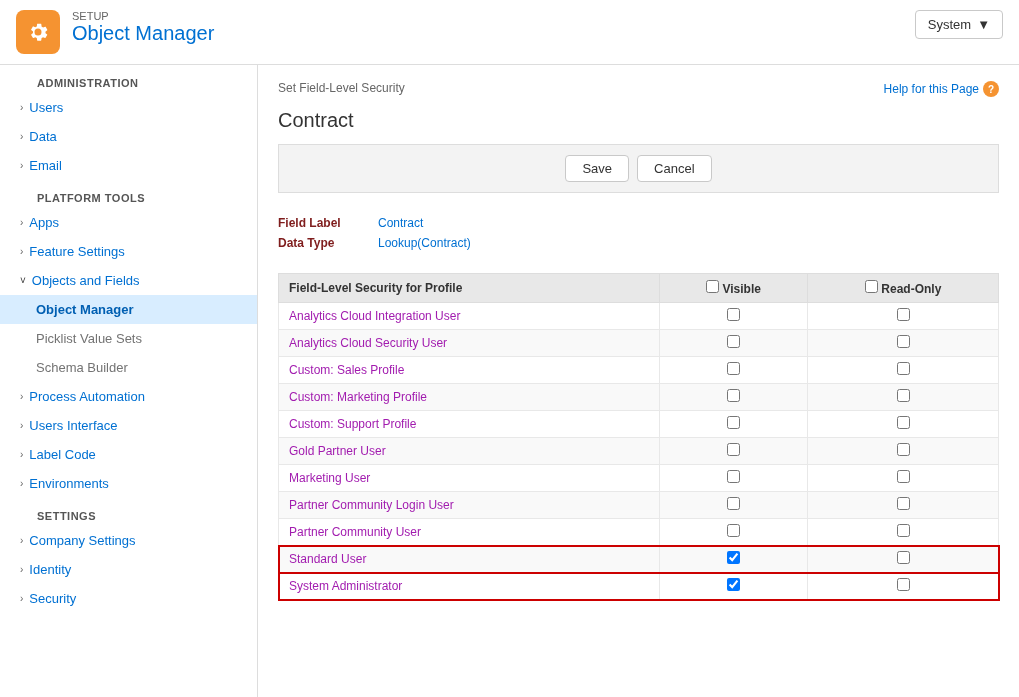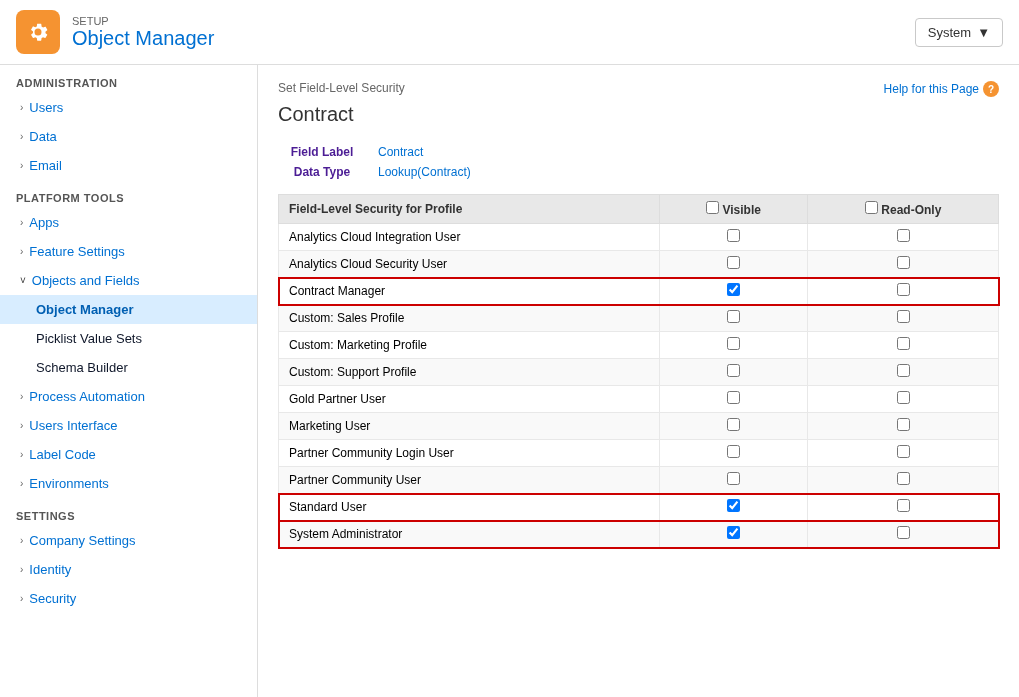--- a/index.html
+++ b/index.html
@@ -3,21 +3,21 @@
   <meta charset="utf-8">
   <style>
     * { box-sizing: border-box; margin: 0; padding: 0; }
     body { font-family: 'Salesforce Sans', Arial, sans-serif; font-size: 13px; color: #333; background: #f3f3f3; display: flex; flex-direction: column; height: 697px; overflow: hidden; }
 
     
     .top-header {
       background: #fff;
       border-bottom: 1px solid #ddd;
       display: flex;
-      align-items: center;
+      align-items: flex-start;
       padding: 10px 16px;
       min-height: 60px;
     }
     .setup-icon {
       width: 44px; height: 44px;
       background: #f59331;
       border-radius: 8px;
       display: flex; align-items: center; justify-content: center;
       margin-right: 12px;
       flex-shrink: 0;
@@ -49,33 +49,34 @@
       overflow-y: auto;
       padding-bottom: 20px;
     }
     .sidebar-section-title {
       font-size: 11px;
       font-weight: bold;
       color: #555;
       padding: 12px 16px 4px 16px;
       letter-spacing: 0.5px;
       text-transform: uppercase;
+      margin-left: 21px;
     }
     .sidebar-item {
       display: flex;
       align-items: center;
       padding: 7px 16px 7px 20px;
       cursor: pointer;
       color: #0070d2;
       font-size: 13px;
       gap: 6px;
     }
     .sidebar-item.sub {
       padding-left: 36px;
-      color: #0f172a;
+      color: #737373;
     }
     .sidebar-item.sub.active-sub {
       background: #d8edff;
       color: #005fb2;
       font-weight: bold;
     }
     .chevron { font-size: 10px; color: #666; }
     .chevron-down { font-size: 10px; color: #333; }
 
     
@@ -90,21 +91,21 @@
       margin: 0;
       padding: 16px 20px;
       min-height: 100%;
     }
     .page-header {
       display: flex;
       align-items: flex-start;
       justify-content: space-between;
       margin-bottom: 12px;
     }
-    .breadcrumb { font-size: 12px; color: #666; margin-bottom: 8px; }
+    .breadcrumb { font-size: 12px; color: #666; margin-bottom: 14px; }
     .page-title { font-size: 20px; color: #333; font-weight: normal; }
     .help-link { color: #0070d2; font-size: 12px; display: flex; align-items: center; gap: 4px; cursor: pointer; white-space: nowrap; }
     .help-icon {
       width: 16px; height: 16px;
       background: #f59331;
       border-radius: 50%;
       display: inline-flex; align-items: center; justify-content: center;
       color: #fff; font-size: 10px; font-weight: bold;
     }
 
@@ -132,57 +133,58 @@
     
     .field-info {
       padding: 4px 0 12px 0;
     }
     .field-row {
       display: flex;
       padding: 3px 0;
     }
     .field-row-label {
       width: 100px;
-      text-align: center;
-      color: #4c1d95;
+      text-align: left;
+      color: #7f1d1d;
       font-size: 12px;
       padding-right: 12px;
       font-weight: bold;
     }
     .field-row-value {
       color: #0070d2;
       font-size: 12px;
     }
 
     
     .security-table {
       width: 100%;
       border-collapse: collapse;
       border: 1px solid #ddd;
+      margin-top: 8px;
     }
     .security-table th {
       background: #e8e8e8;
       border: 1px solid #ddd;
       padding: 6px 10px;
       font-size: 12px;
       font-weight: bold;
       color: #333;
       text-align: left;
     }
     .security-table th.center { text-align: center; }
     .security-table td {
       border: 1px solid #e8e8e8;
       padding: 5px 10px;
       font-size: 12px;
       background: #fff;
     }
     .security-table td.center { text-align: center; }
     .security-table tr:nth-child(even) td { background: #f9f9f9; }
 
-    .profile-link { color: #000000; cursor: pointer; }
+    .profile-link { color: #a21caf; cursor: pointer; }
 
     input[type="checkbox"] {
       width: 13px; height: 13px; cursor: pointer;
     }
 
     .table-wrapper {
       position: relative;
     }
 
     
@@ -290,20 +292,24 @@
         <div>
           <div class="breadcrumb">Set Field-Level Security</div>
           <div class="page-title">Contract</div>
         </div>
         <div class="help-link">
           <span>Help for this Page</span>
           <span class="help-icon">?</span>
         </div>
       </div>
 
+      <div class="action-bar">
+        <button class="btn-save">Save</button>
+        <button class="btn-cancel">Cancel</button>
+      </div>
 
       <div class="field-info">
         <div class="field-row">
           <div class="field-row-label">Field Label</div>
           <div class="field-row-value">Contract</div>
         </div>
         <div class="field-row">
           <div class="field-row-label">Data Type</div>
           <div class="field-row-value">Lookup(Contract)</div>
         </div>
@@ -328,25 +334,20 @@
           <tr>
                 <td><a class="profile-link">Analytics Cloud Integration User</a></td>
                 <td class="center"><input type="checkbox" style=""></td>
                 <td class="center"><input type="checkbox" style=""></td>
               </tr>
               <tr>
                 <td><a class="profile-link">Analytics Cloud Security User</a></td>
                 <td class="center"><input type="checkbox" style=""></td>
                 <td class="center"><input type="checkbox" style=""></td>
               </tr>
-              <tr style="outline: rgb(204, 0, 0) solid 2px; outline-offset: -1px; position: relative;">
-                <td><a class="profile-link">Contract Manager</a></td>
-                <td class="center"><input type="checkbox" checked="" style=""></td>
-                <td class="center"><input type="checkbox" style=""></td>
-              </tr>
               <tr>
                 <td><a class="profile-link">Custom: Sales Profile</a></td>
                 <td class="center"><input type="checkbox" style=""></td>
                 <td class="center"><input type="checkbox" style=""></td>
               </tr>
               <tr>
                 <td><a class="profile-link">Custom: Marketing Profile</a></td>
                 <td class="center"><input type="checkbox" style=""></td>
                 <td class="center"><input type="checkbox" style=""></td>
               </tr>

